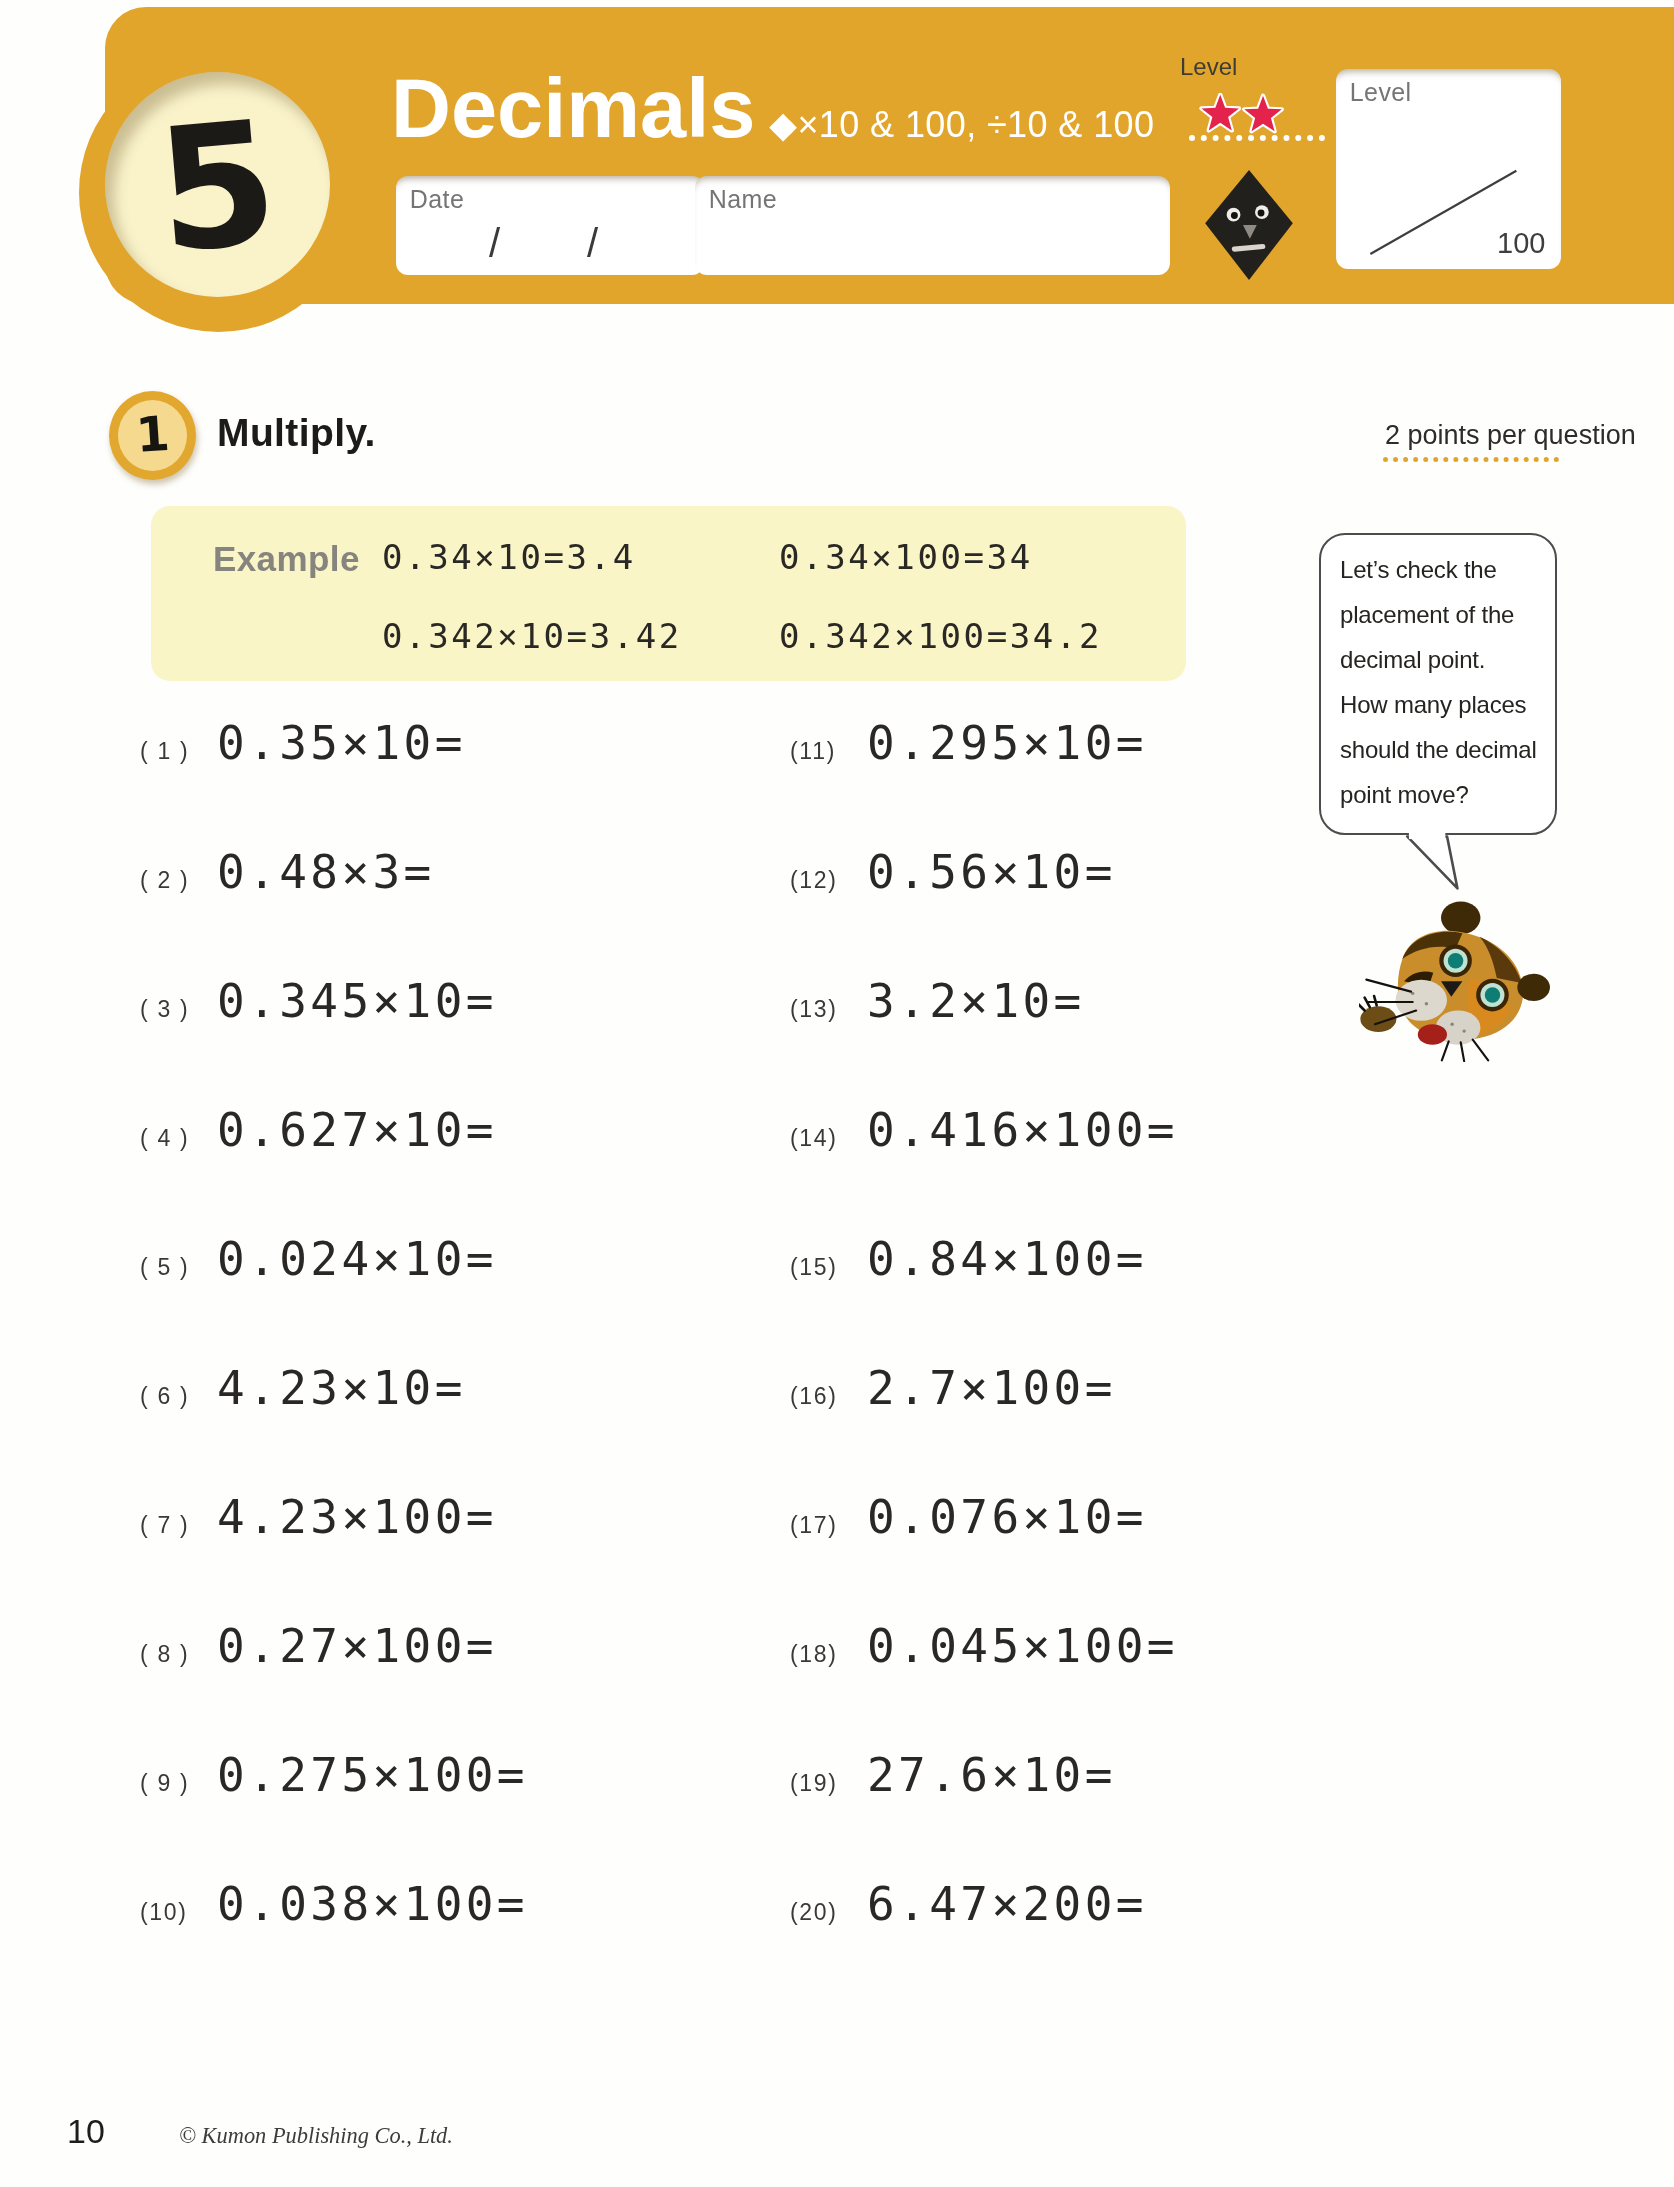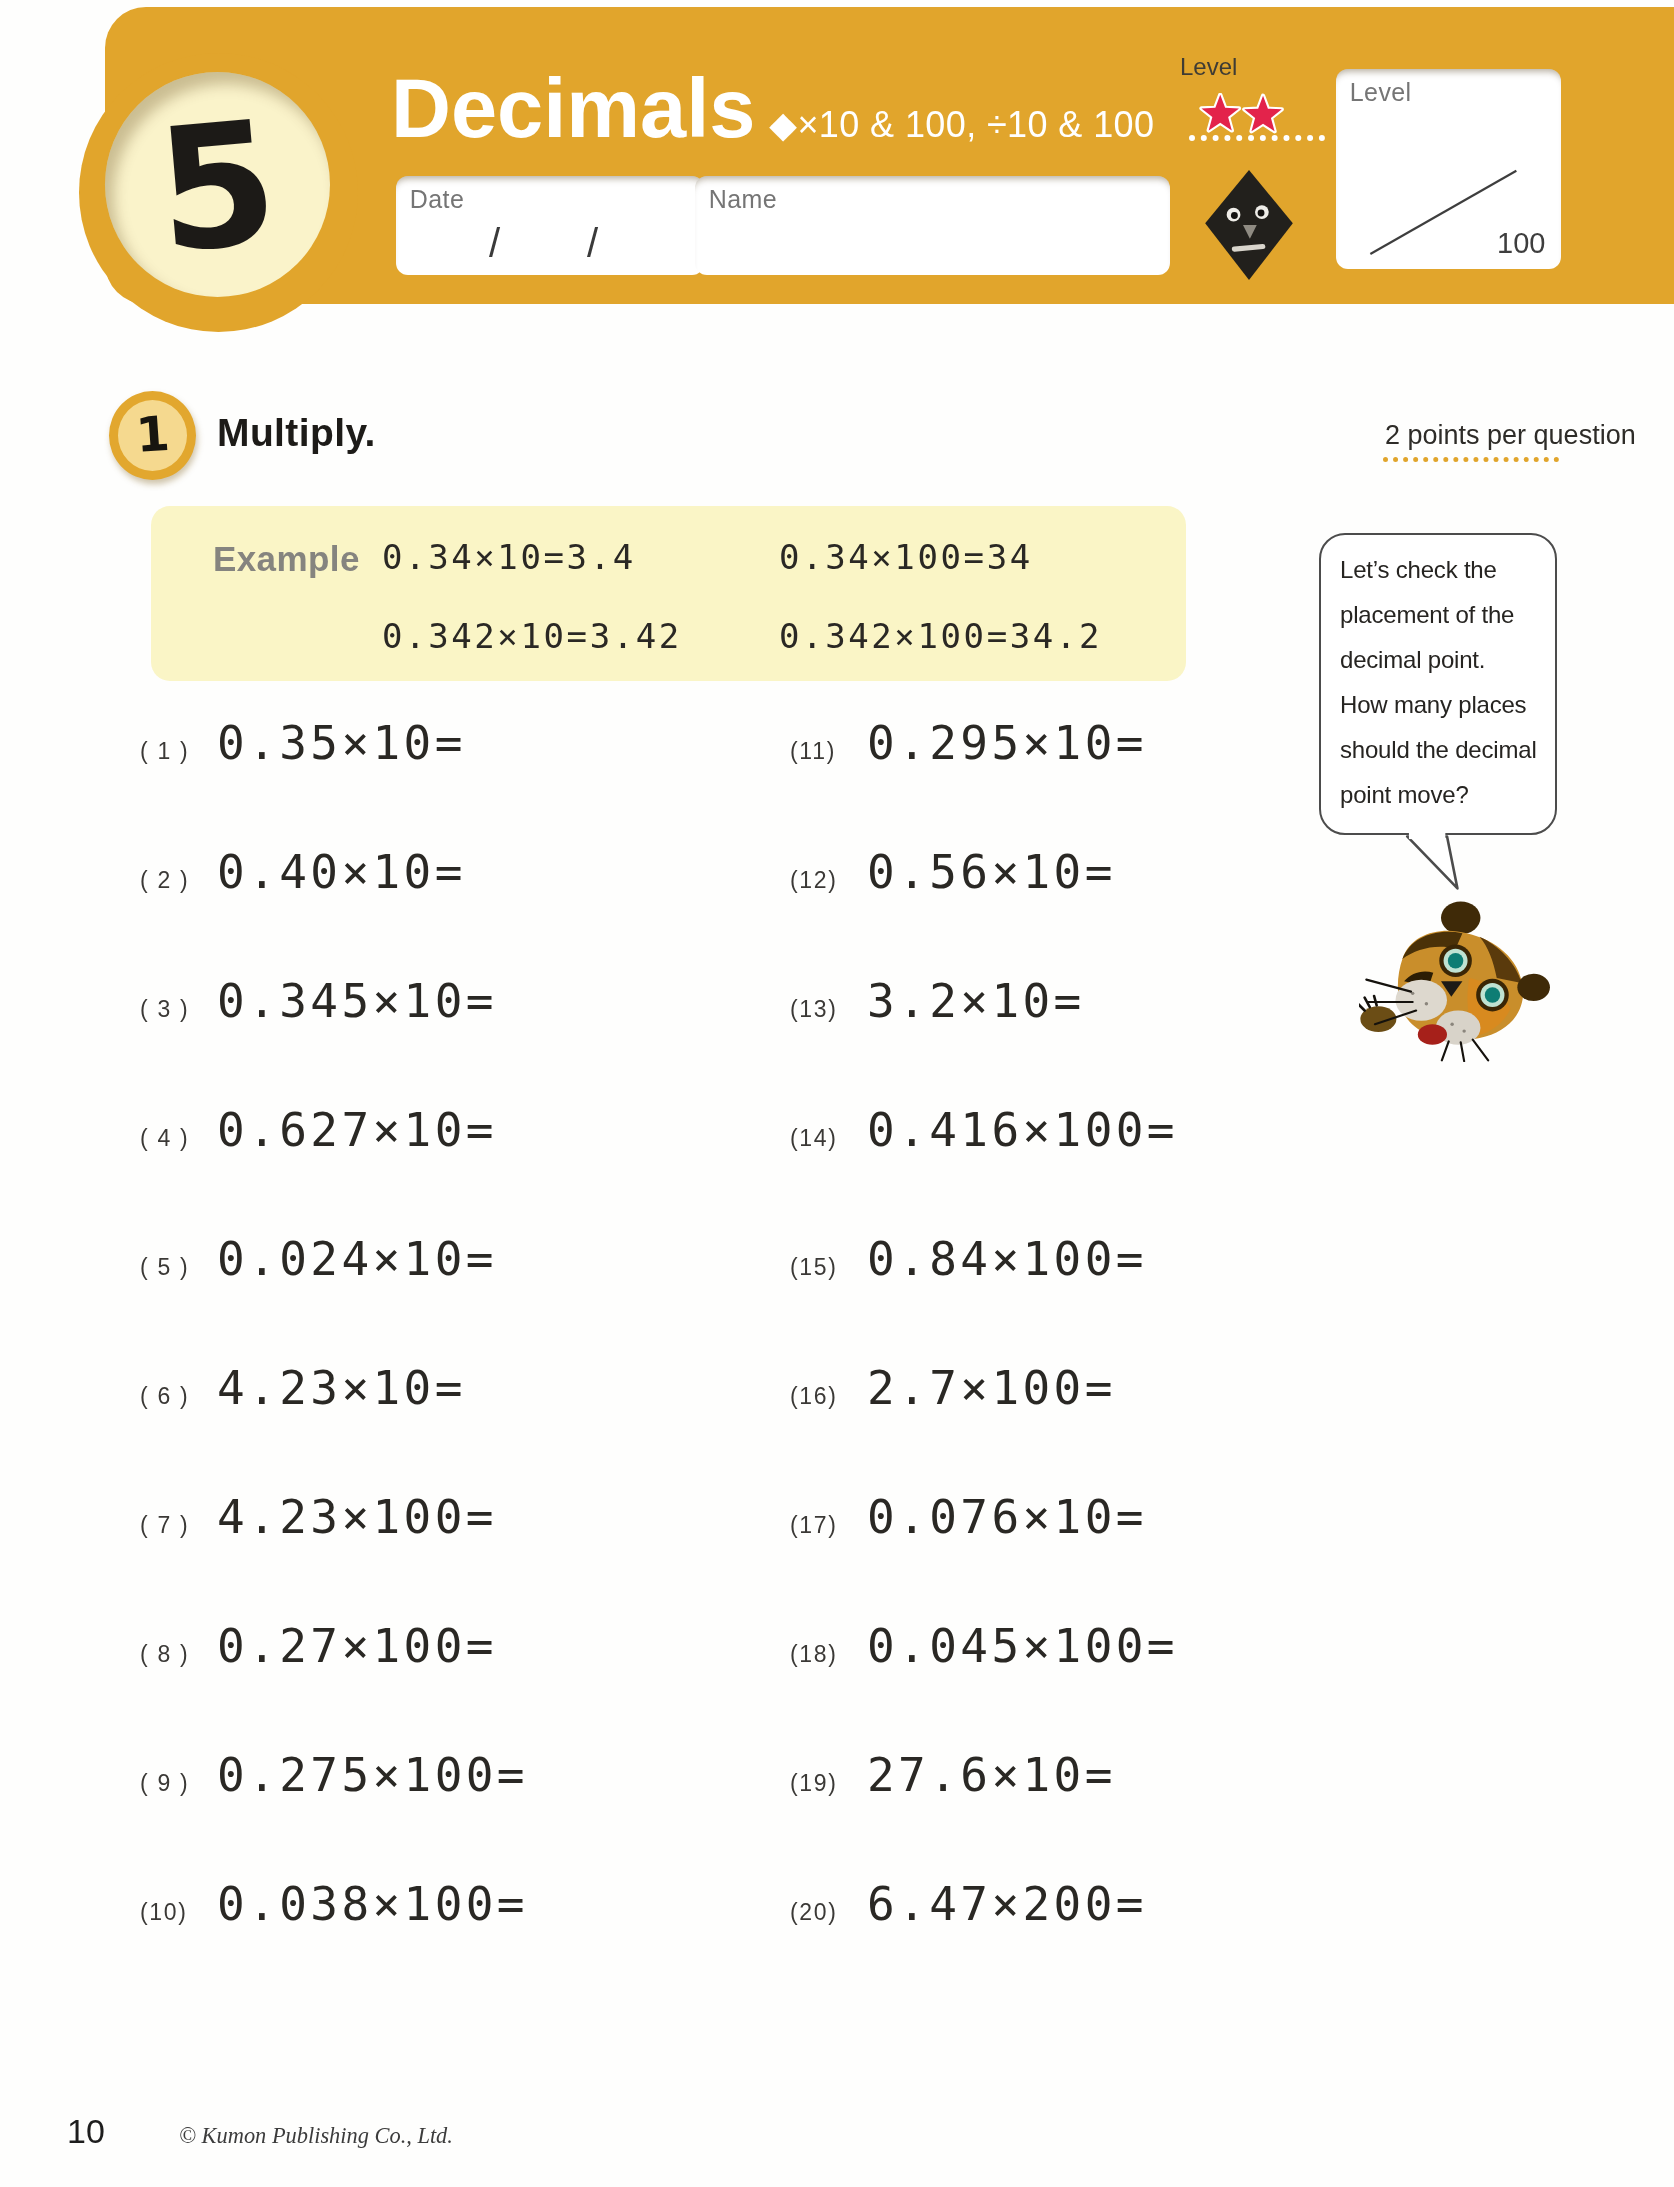--- a/index.html
+++ b/index.html
@@ -192,21 +192,21 @@
   </svg>
 
   <div class="col col-left" id="problems-left">
       <div class="prob">
       <span class="p-label">( 1 )</span>
       <span class="p-expr">0.35×10=</span>
       <span class="p-answer"></span>
     </div>
       <div class="prob">
       <span class="p-label">( 2 )</span>
-      <span class="p-expr">0.40×10=</span>
+      <span class="p-expr">0.48×3=</span>
       <span class="p-answer"></span>
     </div>
       <div class="prob">
       <span class="p-label">( 3 )</span>
       <span class="p-expr">0.345×10=</span>
       <span class="p-answer"></span>
     </div>
       <div class="prob">
       <span class="p-label">( 4 )</span>
       <span class="p-expr">0.627×10=</span>

